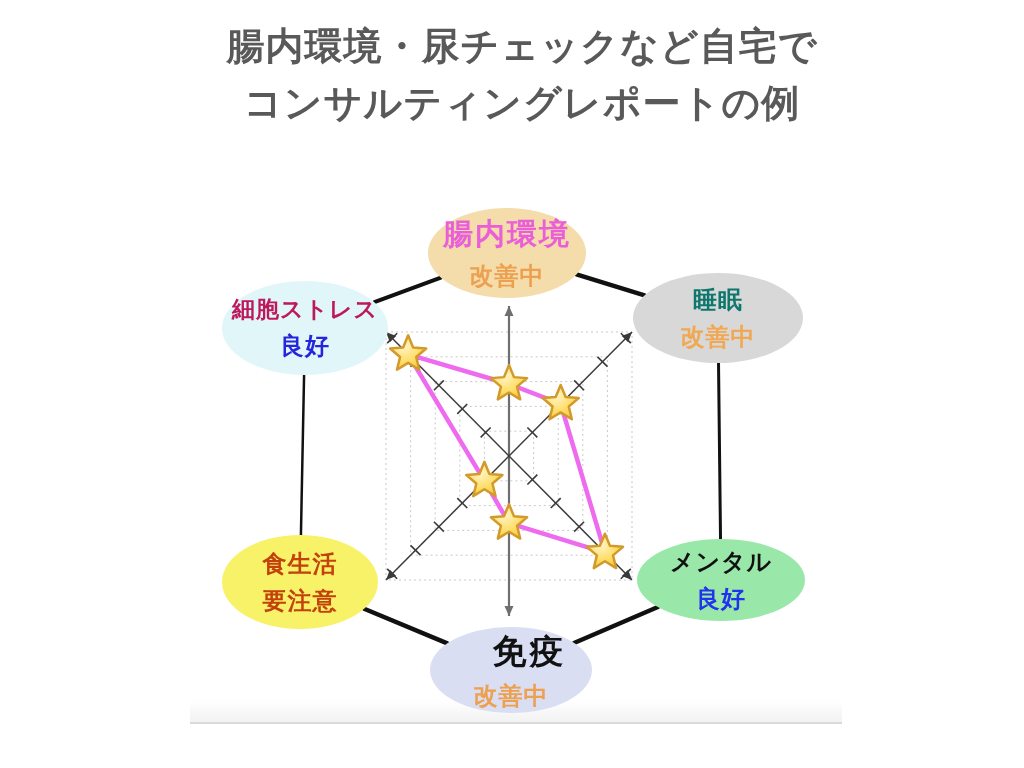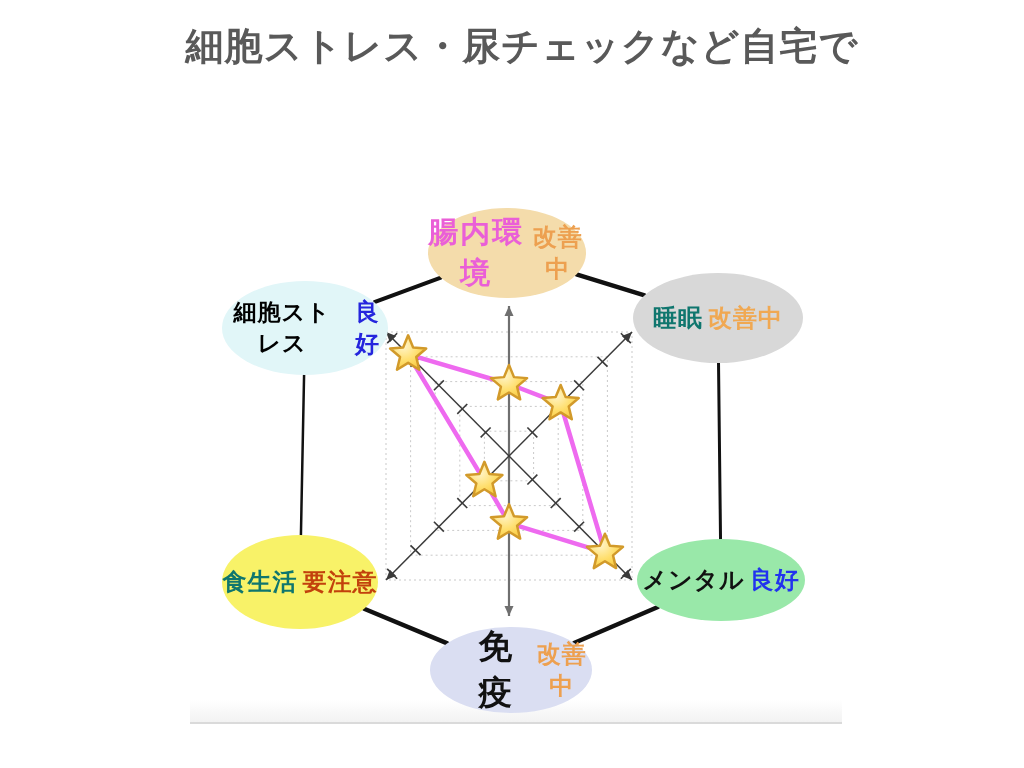--- a/index.html
+++ b/index.html
@@ -8,42 +8,43 @@
     font-family:"Liberation Sans", sans-serif; overflow:hidden;
   }
   .title {
     position:absolute; left:30px; top:18px; width:984px;
     text-align:center; color:#595959; font-weight:bold;
     font-size:38px; line-height:57px; letter-spacing:1px; z-index:3;
   }
   #diagram { position:absolute; left:0; top:0; z-index:1; }
   .node {
     position:absolute; border-radius:50%;
-    display:flex; flex-direction:row; align-items:center; justify-content:center;
+    display:flex; flex-direction:column; align-items:center; justify-content:center;
     gap:5px; z-index:2; text-align:center;
   }
   .node-label { font-weight:bold; font-size:24px; letter-spacing:1px; }
   .node-status { font-weight:bold; font-size:24px; letter-spacing:1px; }
   .node--intestinal .node-label { font-size:30px; letter-spacing:2px; }
   .node--immunity  .node-label { font-size:34px; letter-spacing:3px; }
   .node--cellstress .node-label { font-size:23px; }
   .slide-bottom-edge {
     position:absolute; left:190px; top:700px; width:652px; height:22px;
     border-bottom:2px solid #dadada;
     background:linear-gradient(to bottom, rgba(245,245,245,0), rgba(240,240,240,0.85));
     z-index:0;
   }
 </style>
 </head>
 <body>
 
 <div class="slide">
 
   <div class="title">
-    <div>細胞ストレス・尿チェックなど自宅で</div>
+    <div>腸内環境・尿チェックなど自宅で</div>
+    <div>コンサルティングレポートの例</div>
   </div>
 
   <svg id="diagram" width="1024" height="768">
       <defs>
         <radialGradient id="starGrad" cx="38%" cy="32%" r="75%">
           <stop offset="0%" stop-color="#fff4c9"></stop>
           <stop offset="55%" stop-color="#ffdf6e"></stop>
           <stop offset="100%" stop-color="#f8c93e"></stop>
         </radialGradient>
       </defs>
@@ -112,22 +113,22 @@
   </div>
   <div class="node node--mental" style="left: 637px; top: 539px; width: 168px; height: 82px; background: rgb(153, 232, 169);">
     <div class="node-label" style="color: rgb(17, 17, 17); text-align: center;">メンタル</div>
     <div class="node-status" style="color: rgb(34, 51, 238);">良好</div>
   </div>
   <div class="node node--immunity" style="left: 430px; top: 627px; width: 162px; height: 86px; background: rgb(218, 222, 242);">
     <div class="node-label" style="color: rgb(17, 17, 17); margin-left: 37px;">免疫</div>
     <div class="node-status" style="color: rgb(237, 160, 80);">改善中</div>
   </div>
   <div class="node node--diet" style="left: 222px; top: 535px; width: 156px; height: 94px; background: rgb(248, 242, 104);">
-    <div class="node-label" style="color: #0f766e;">食生活</div>
+    <div class="node-label" style="color: #c2410c;">食生活</div>
     <div class="node-status" style="color: #c2410c;">要注意</div>
   </div>
   <div class="node node--cellstress" style="left: 222px; top: 281px; width: 166px; height: 94px; background: rgb(225, 246, 248);">
-    <div class="node-label" style="color: #000000;">細胞ストレス</div>
+    <div class="node-label" style="color: #be185d;">細胞ストレス</div>
     <div class="node-status" style="color: rgb(37, 37, 221);">良好</div>
   </div>
 
   <div class="slide-bottom-edge"></div>
 </div>
 
 </body></html>

